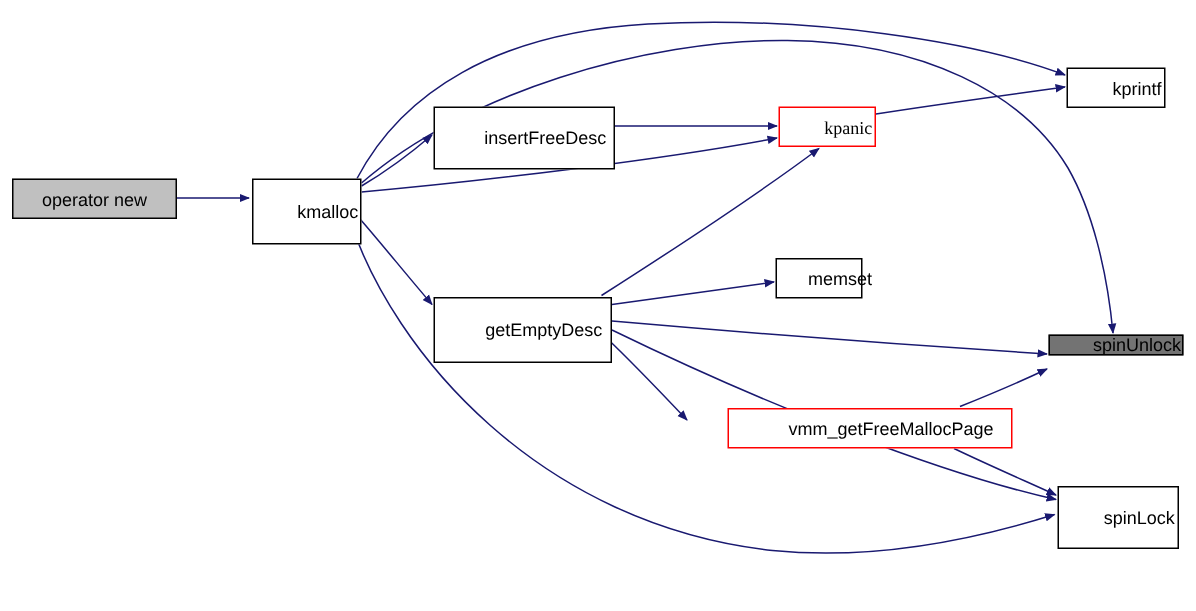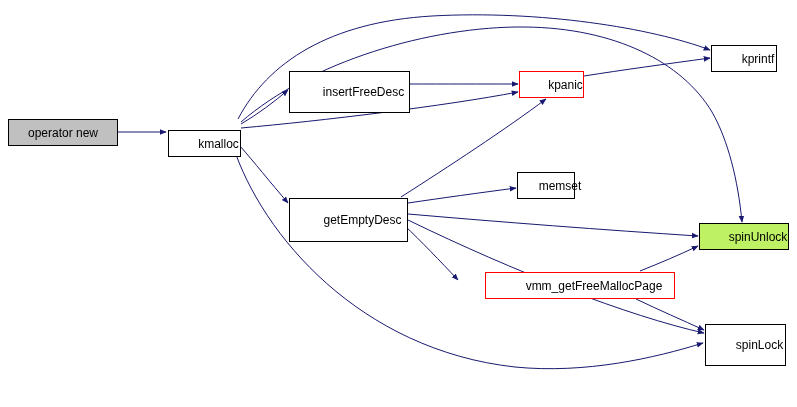--- a/index.html
+++ b/index.html
@@ -55,22 +55,22 @@
         <path d="M408,203 C442,198 478,193 516,188" fill="none" stroke="#191970" stroke-width="1" marker-end="url(#arrowhead)"></path>
         <path d="M401,197 C448,167 506,129 546,99" fill="none" stroke="#191970" stroke-width="1" marker-end="url(#arrowhead)"></path>
         <path d="M408,214 C500,222 605,230 698,236" fill="none" stroke="#191970" stroke-width="1" marker-end="url(#arrowhead)"></path>
         <path d="M404,225 C421,241 440,261 458,280" fill="none" stroke="#191970" stroke-width="1" marker-end="url(#arrowhead)"></path>
         <path d="M408,220 C515,272 628,316 704,333" fill="none" stroke="#191970" stroke-width="1" marker-end="url(#arrowhead)"></path>
         <path d="M640,271 C660,263 679,255 698,246" fill="none" stroke="#191970" stroke-width="1" marker-end="url(#arrowhead)"></path>
         <path d="M636,299 C659,310 682,320 704,330" fill="none" stroke="#191970" stroke-width="1" marker-end="url(#arrowhead)"></path>
       </g>
   </svg>
 <div class="node" style="left: 8px; top: 119px; width: 110px; height: 27px; background: rgb(192, 192, 192); border-color: rgb(0, 0, 0); text-align: center;">operator new</div>
-    <div class="node link" style="left: 168px; top: 130px; width: 73px; height: 27px; background: rgb(255, 255, 255); border-color: rgb(0, 0, 0);">kmalloc</div>
+    <div class="node link" style="left: 168px; top: 119px; width: 73px; height: 44px; background: rgb(255, 255, 255); border-color: rgb(0, 0, 0);">kmalloc</div>
     <div class="node link" style="left: 289px; top: 71px; width: 121px; height: 42px; background: rgb(255, 255, 255); border-color: rgb(0, 0, 0);">insertFreeDesc</div>
-    <div class="node link" style="left: 519px; top: 71px; width: 65px; height: 27px; background: rgb(255, 255, 255); border-color: rgb(255, 0, 0);">kpanic</div>
+    <div class="node link" style="left: 519px; top: 71px; width: 65px; height: 27px; background: rgb(255, 255, 255); border-color: rgb(255, 0, 0); font-family: Liberation Serif, serif;">kpanic</div>
     <div class="node link" style="left: 711px; top: 45px; width: 66px; height: 27px; background: rgb(255, 255, 255); border-color: rgb(0, 0, 0);">kprintf</div>
     <div class="node link" style="left: 517px; top: 172px; width: 58px; height: 27px; background: rgb(255, 255, 255); border-color: rgb(0, 0, 0);">memset</div>
     <div class="node link" style="left: 289px; top: 198px; width: 119px; height: 44px; background: rgb(255, 255, 255); border-color: rgb(0, 0, 0);">getEmptyDesc</div>
-    <div class="node link" style="left: 699px; top: 223px; width: 90px; height: 27px; background: #bef264; border-color: rgb(0, 0, 0);">spinUnlock</div>
+    <div class="node link" style="left: 699px; top: 223px; width: 90px; height: 14px; background: #737373; border-color: rgb(0, 0, 0);">spinUnlock</div>
     <div class="node link" style="left: 459px; top: 272px; width: 190px; height: 27px; background: rgb(255, 255, 255); border-color: rgb(255, 0, 0); margin-left: 26px;">vmm_getFreeMallocPage</div>
     <div class="node link" style="left: 705px; top: 324px; width: 81px; height: 42px; background: rgb(255, 255, 255); border-color: rgb(0, 0, 0);">spinLock</div>
   </div>
 
 </body></html>

